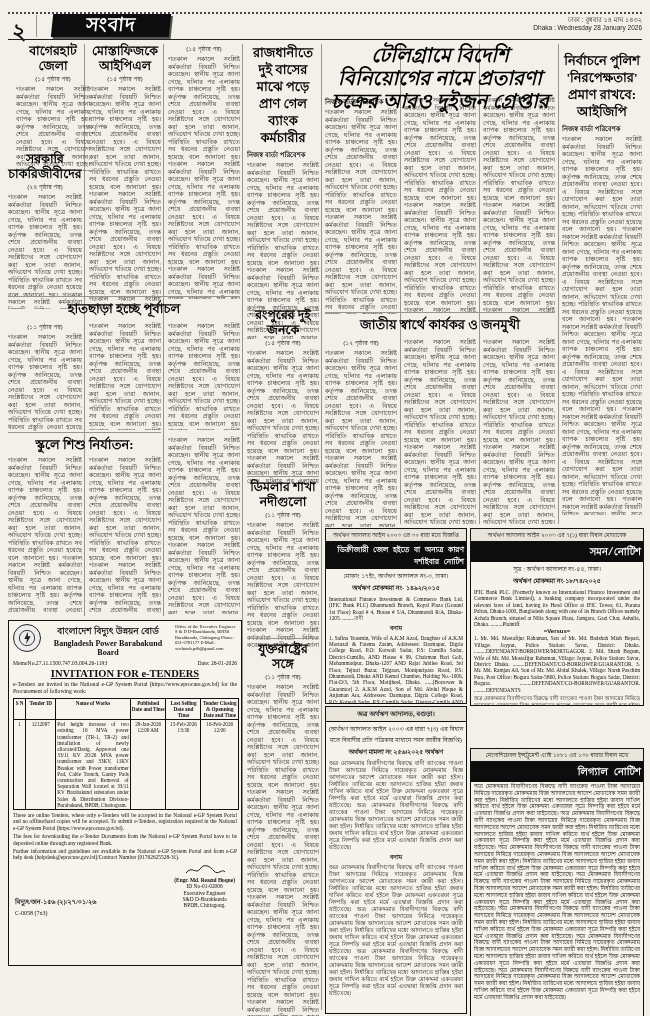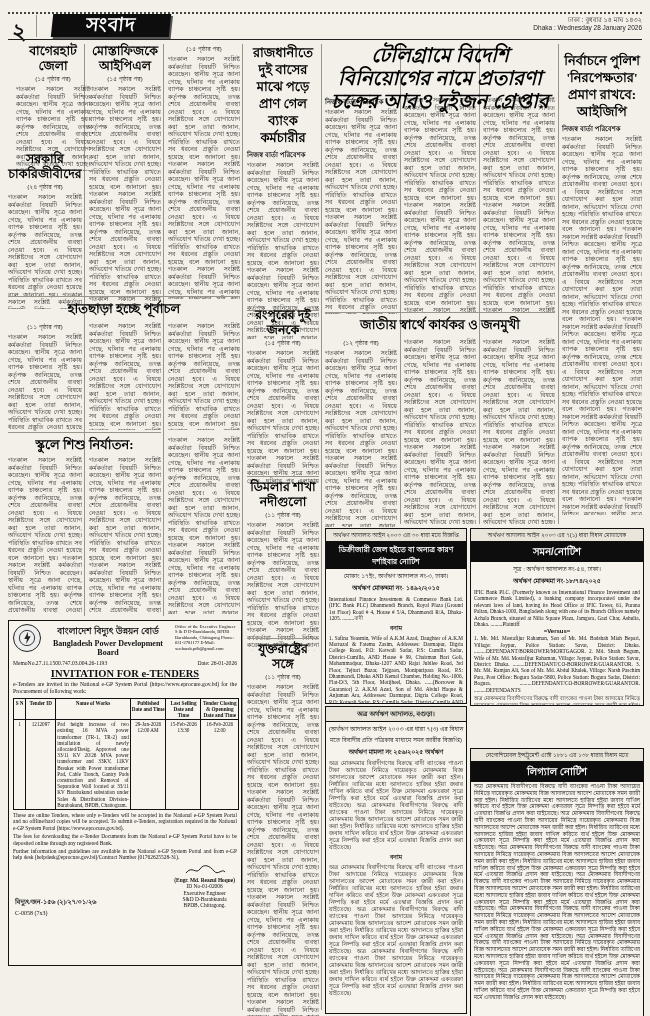--- a/index.html
+++ b/index.html
@@ -23,22 +23,22 @@
   .cont{font-size:6px;text-align:center;color:#222;}
   .byline{font-size:6.8px;font-weight:bold;color:#111;}
   .btxt{font-size:6.2px;line-height:7.5px;text-align:justify;color:#1c1c1c;
         overflow:hidden;filter:blur(0.25px);}
   .vrule{background:#9a958a;width:1px;}
   .hrule{background:#9a958a;height:1px;}
   
   .nbox{border:1.3px solid #111;background:#f6f3ec;overflow:hidden;}
   .lawbar{font-size:5.6px;text-align:center;border-bottom:1px solid #111;padding:1.5px 2px;
           background:#e9e5da;}
-  .blackbar{background:#0d0d0d;color:#fff;font-weight:bold;text-align:center;
-            font-family:Liberation Sans, sans-serif;padding:1.5px 2px;}
+  .blackbar{background:#0d0d0d;color:#fff;font-weight:bold;text-align:right;
+            font-family:Liberation Mono, monospace;padding:1.5px 2px;}
   .ncourt{font-size:6px;text-align:center;padding-top:2px;}
   .ncase{font-size:6.2px;font-weight:bold;text-align:center;padding:1px 0;}
   .ntxt{font-size:5.3px;line-height:6.4px;text-align:justify;padding:1px 3px;
         font-family:"Liberation Serif",serif;filter:blur(0.2px);}
   .nmid{font-size:6px;font-weight:bold;text-align:center;}
   
   .tbox{border:1.5px solid #111;background:#f7f4ee;font-family:"Liberation Serif",serif;overflow:hidden;}
   .tbox .hdr{display:flex;align-items:flex-start;padding:3px 4px 1px 4px;}
   .t-org-bn{font-size:9px;font-weight:bold;text-align:center;}
   .t-org-en{font-size:8px;font-weight:bold;text-align:center;}
@@ -176,21 +176,21 @@
   <div class="abs tbox" style="left:8px;top:620px;width:232px;height:344px;">
     <div class="hdr">
       <div class="logo">
         <svg width="18" height="18" viewBox="0 0 20 20">
           <circle cx="10" cy="10" r="8.5" fill="none" stroke="#222" stroke-width="1"></circle>
           <path d="M11 3 L7 11 L10 11 L9 17 L14 8 L11 8 Z" fill="#222"></path>
         </svg>
       </div>
       <div style="flex:1;padding:0 3px;">
         <div class="t-org-bn">বাংলাদেশ বিদ্যুৎ উন্নয়ন বোর্ড</div>
-        <div class="t-org-en">Bangladesh Power Development Board</div>
+        <div class="t-org-en">Bangladesh Power Barabakund Board</div>
       </div>
       <div class="t-office" style="width:62px;">Office of the Executive Engineer S &amp; D D-Barabkunda, BPDB Barabkunda, Chittagong Phone: 031-2781177 E-Mail: xenbarab.pdb@gmail.com</div>
     </div>
     <div class="t-memo">
       <span>MemoNo.27.11.1500.747.03.004.26-1193</span>
       <span>Date: 26-01-2026</span>
     </div>
     <div class="t-title">INVITATION FOR e-TENDERS</div>
     <div class="t-intro">e-Tenders are invited in the National e-GP System Portal (https://www.eprocure.gov.bd) for the Procurement of following work:</div>
     <table class="tt">

